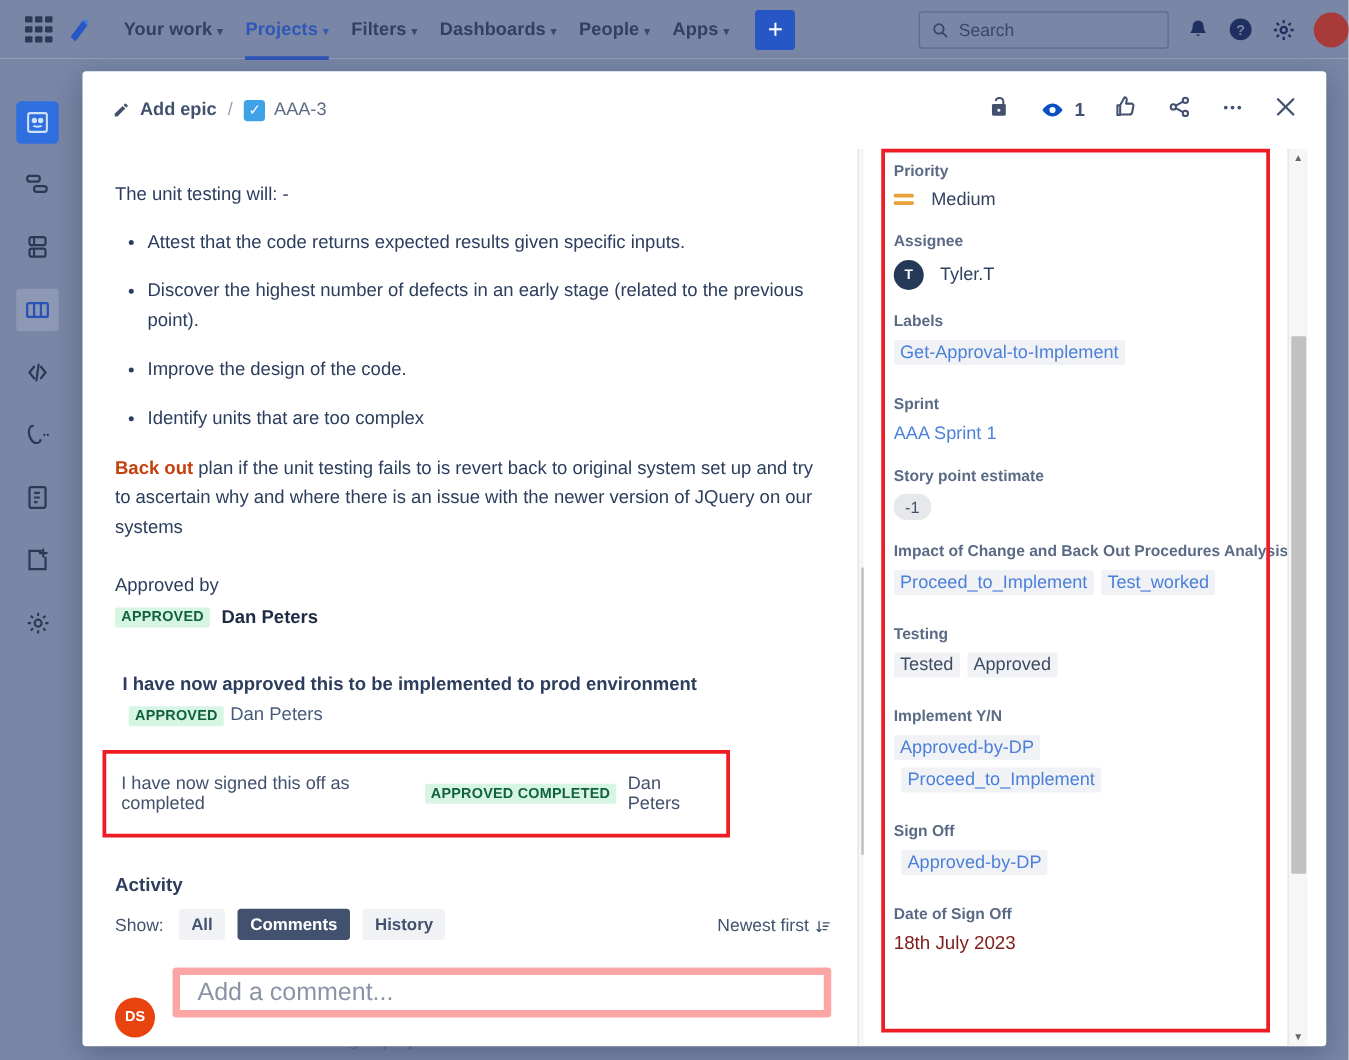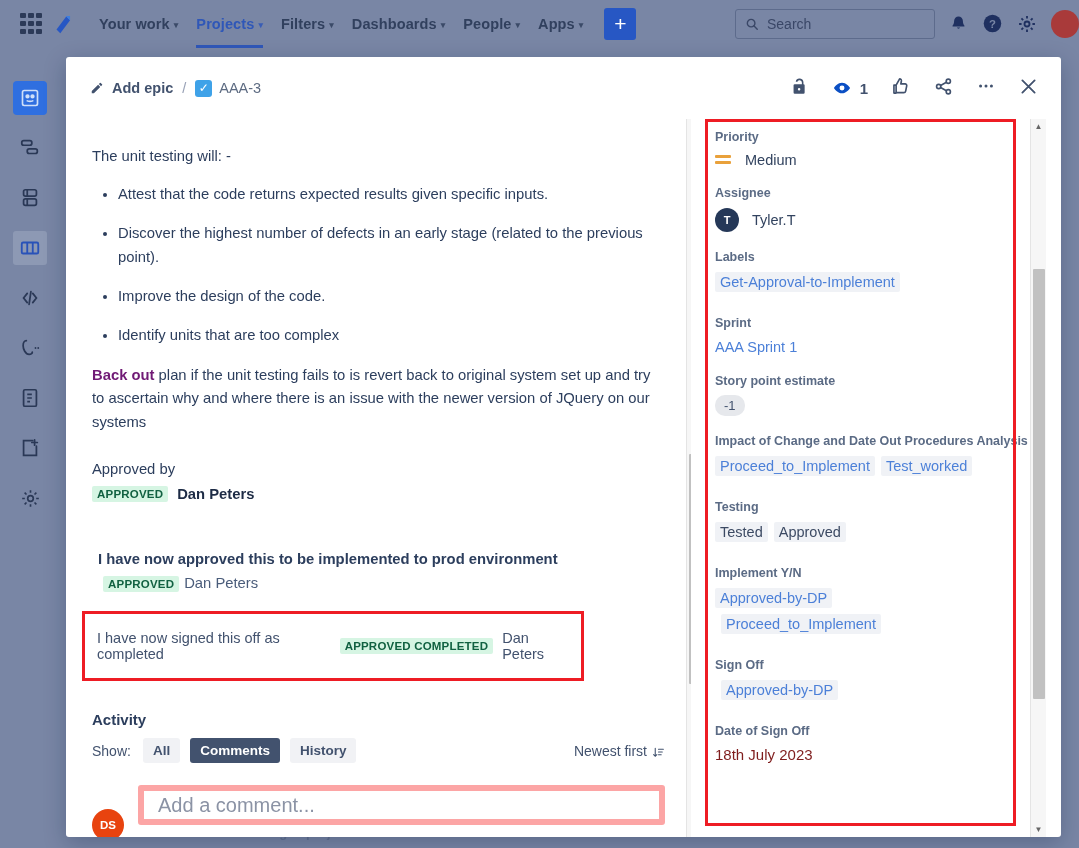--- a/index.html
+++ b/index.html
@@ -105,32 +105,32 @@
     width: 625px; padding: 0 26px 0 26px; position: relative;
     overflow: hidden;
   }
   .content-inner { padding-top: 2px; }
 
   p.body-text { font-size: 14.8px; color: #2c3e5d; line-height: 1.6; margin: 14px 0; }
   ul.body-list { margin: 12px 0 16px 0; padding-left: 26px; }
   ul.body-list li {
     font-size: 14.8px; color: #2c3e5d; line-height: 1.62; margin-bottom: 15px;
   }
-  .strong { font-weight: 700; color: #701a75; }
+  .strong { font-weight: 700; color: #c2410c; }
 
   .sec-label { font-size: 14.8px; color: #2c3e5d; margin: 26px 0 9px 0; }
   .approved-line { display: flex; align-items: center; gap: 9px; }
   .badge-approved {
     background: #d6f5e3; color: #116141; font-size: 11.5px; font-weight: 700;
     padding: 2px 5px; border-radius: 2px; letter-spacing: .2px; white-space: nowrap;
   }
   .name-bold { font-size: 14.8px; font-weight: 700; color: #1d2b45; }
 
   .stmt-1 {
-    margin-top: 46px; font-size: 14.8px; line-height: 1.62; color: #2c3e5d;
+    margin-top: 35px; font-size: 14.8px; line-height: 1.62; color: #2c3e5d;
     font-weight: 700; padding-left: 6px;
   }
   .stmt-1 .trail { font-weight: 400; color: #4a5c7a; }
 
   .redbox {
     border: 3px solid #ee1c24; margin: 16px 0 0 -10px; width: 502px;
     padding: 16px 12px; display: flex; align-items: center; gap: 9px;
   }
   .redbox .txt { font-size: 14.5px; color: #42526e; }
   .redbox .who { font-size: 14.5px; color: #42526e; }
@@ -511,21 +511,21 @@
             <div class="field-label">Sprint</div>
             <span class="sprint-link">AAA Sprint 1</span>
           </div>
 
           <div class="field">
             <div class="field-label">Story point estimate</div>
             <span class="pill-gray">-1</span>
           </div>
 
           <div class="field">
-            <div class="field-label">Impact of Change and Date Out Procedures Analysis</div>
+            <div class="field-label">Impact of Change and Back Out Procedures Analysis</div>
             <span class="tag">Proceed_to_Implement</span><span class="tag">Test_worked</span>
           </div>
 
           <div class="field">
             <div class="field-label">Testing</div>
             <span class="tag plain">Tested</span><span class="tag plain">Approved</span>
           </div>
 
           <div class="field">
             <div class="field-label">Implement Y/N</div>

